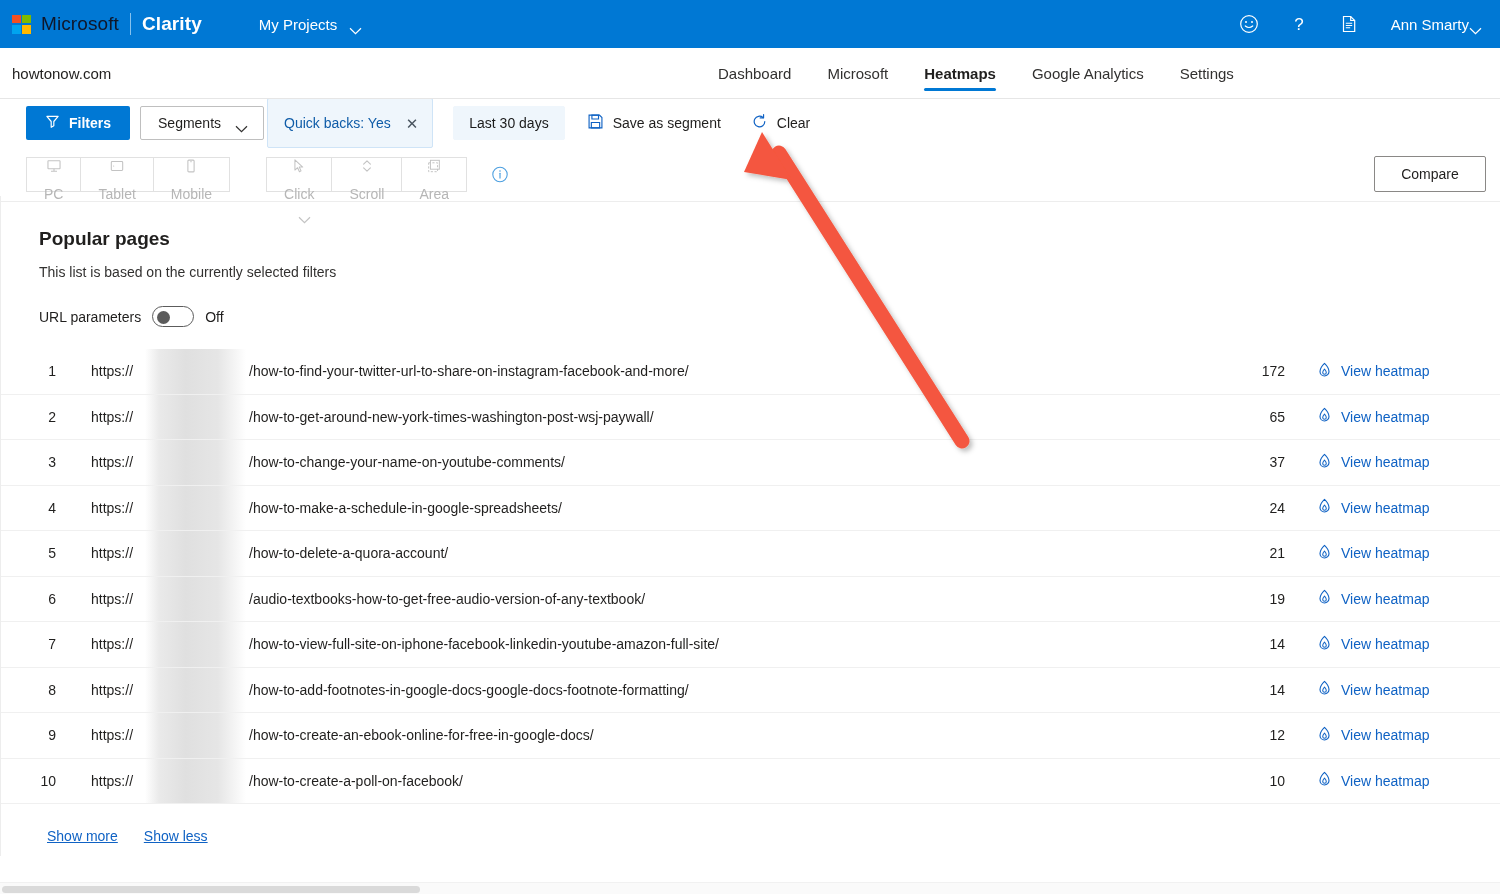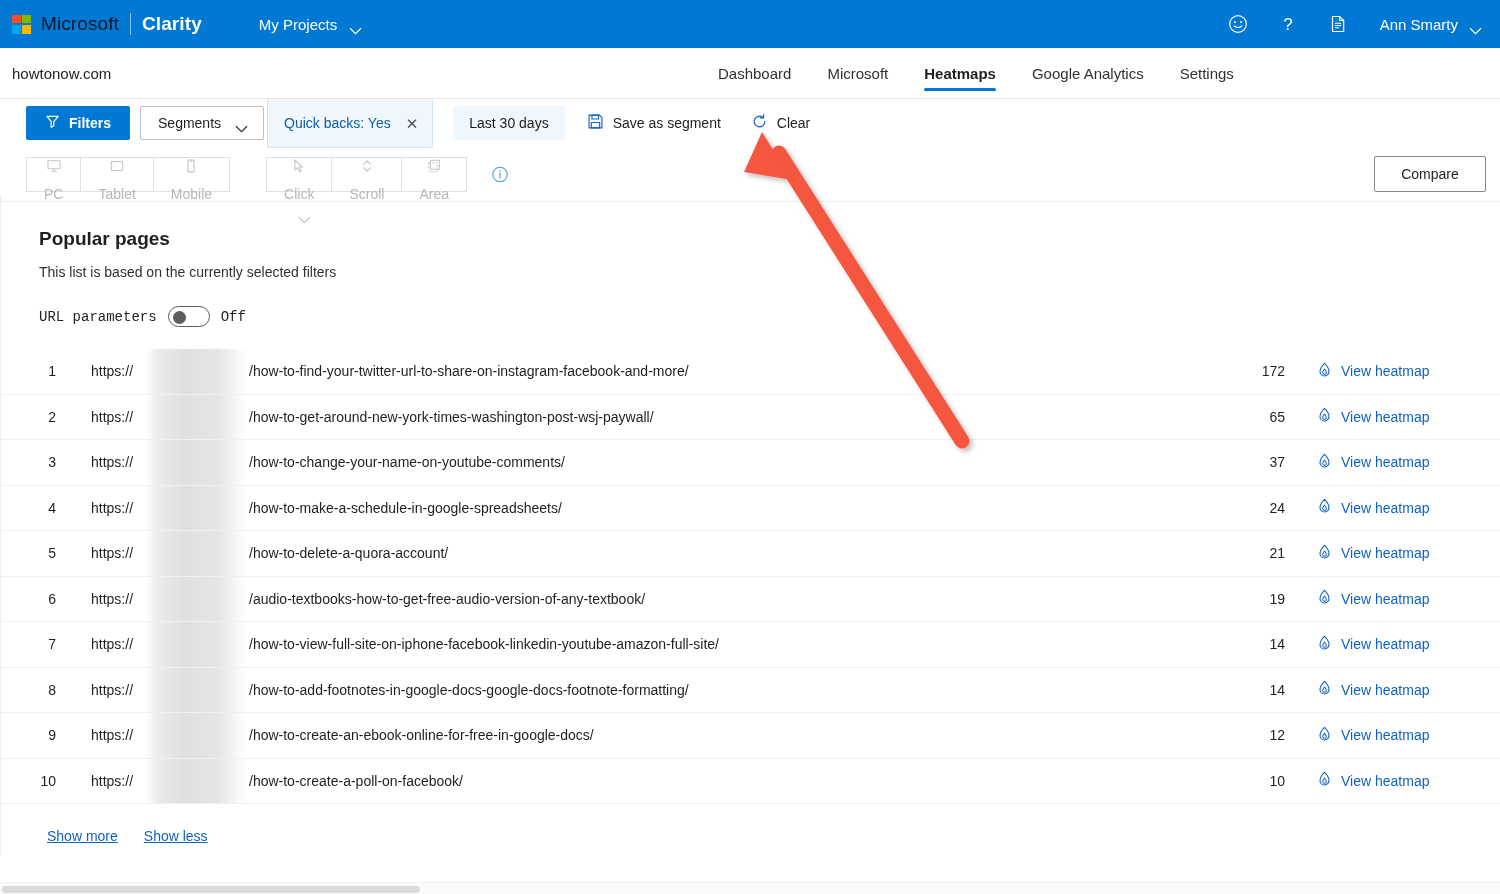--- a/index.html
+++ b/index.html
@@ -32,21 +32,21 @@
   .brand-clarity { font-size: 19px; font-weight: 700; color:#fff; letter-spacing:.1px; }
   .brand-wrap { display:flex; align-items:center; }
   .projects {
     margin-left: 57px; font-size: 15px; color:#fff;
     display:flex; align-items:center; gap: 12px; cursor: pointer;
   }
   .topbar-right { margin-left:auto; display:flex; align-items:center; gap: 26px; }
   .tb-icon { width: 24px; height: 24px; display:flex; align-items:center;
     justify-content:center; cursor:pointer; color:#fff; }
   .tb-icon svg { display:block; }
-  .user { display:flex; align-items:center; gap:11px; font-size:15px; color:#fff;
+  .user { display:flex; align-items:center; font-size:15px; color:#fff;
     cursor:pointer; margin-left: 4px; }
 
   .chev { width: 11px; height: 7px; display:inline-block; }
 
   
   .navrow {
     height: 51px; border-bottom: 1px solid #e6e6e6; background:#fff;
     display:flex; align-items:center; padding: 0 12px 0 12px; position:relative;
   }
   .sitename { font-size: 15px; color:#201f1e; font-weight:400; padding-left:0px; }
@@ -120,21 +120,21 @@
     margin-left:auto; height: 36px; min-width: 112px; background:#fff;
     border:1px solid #8a8886; border-radius:2px; font-size:14px; color:#201f1e;
     cursor:pointer; font-family:inherit; padding: 0 22px;
   }
 
   
   .content { padding: 26px 0 0 0; position:relative; }
   .h-title { font-size: 19px; font-weight:700; color:#201f1e; margin: 0 0 0 39px; }
   .h-sub { font-size:14px; color:#323130; margin: 14px 0 0 39px; }
 
-  .toggle-row { display:flex; align-items:center; gap:11px; margin: 26px 0 0 39px; font-family: Liberation Mono, monospace; }
+  .toggle-row { display:flex; align-items:center; gap:11px; margin: 26px 0 0 39px; }
   .toggle-label { font-size:14px; color:#201f1e; }
   .switch {
     width: 42px; height: 21px; border:1px solid #5c5c5c; border-radius:11px;
     background:#fff; position:relative; cursor:pointer;
   }
   .switch .knob {
     position:absolute; left: 4px; top: 3.5px; width: 13px; height: 13px;
     border-radius:50%; background:#5c5c5c;
   }
   .toggle-state { font-size:14px; color:#201f1e; }

